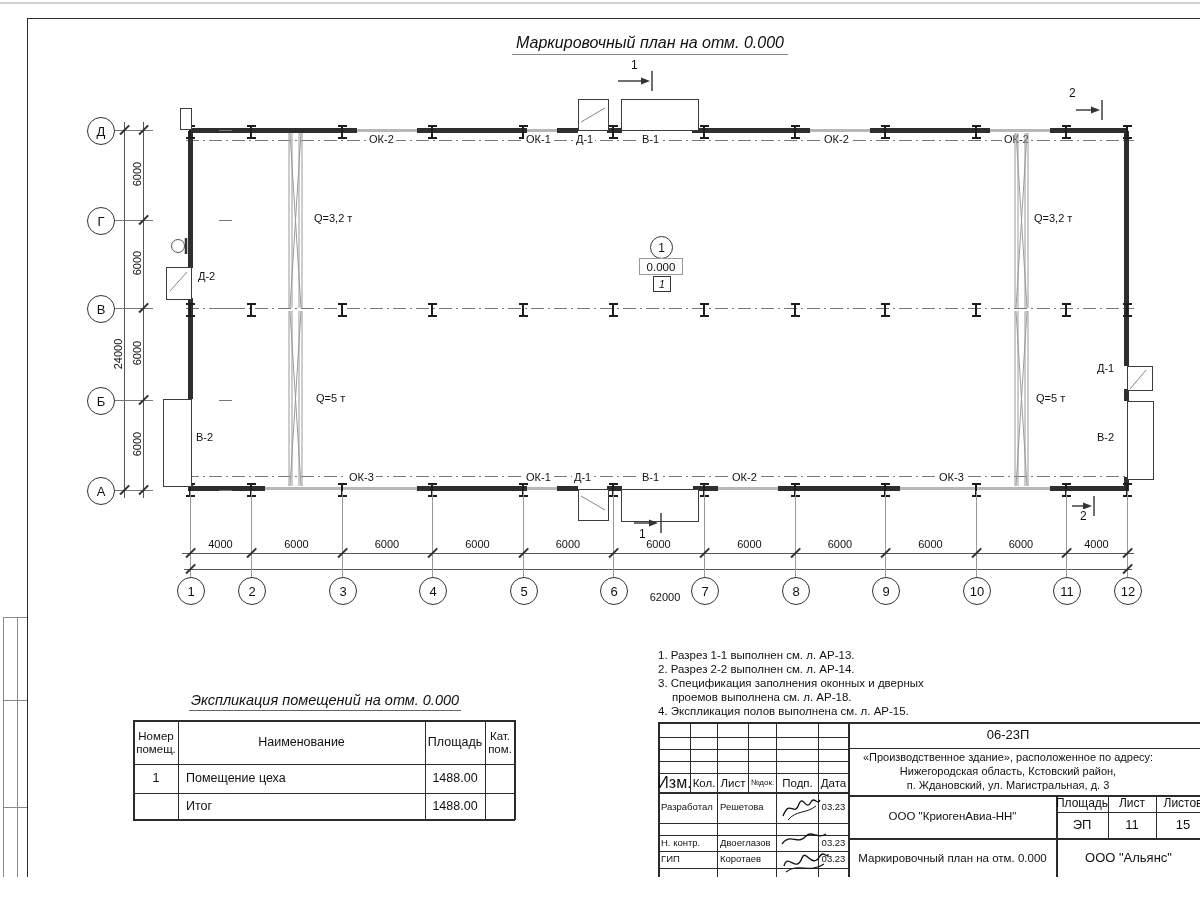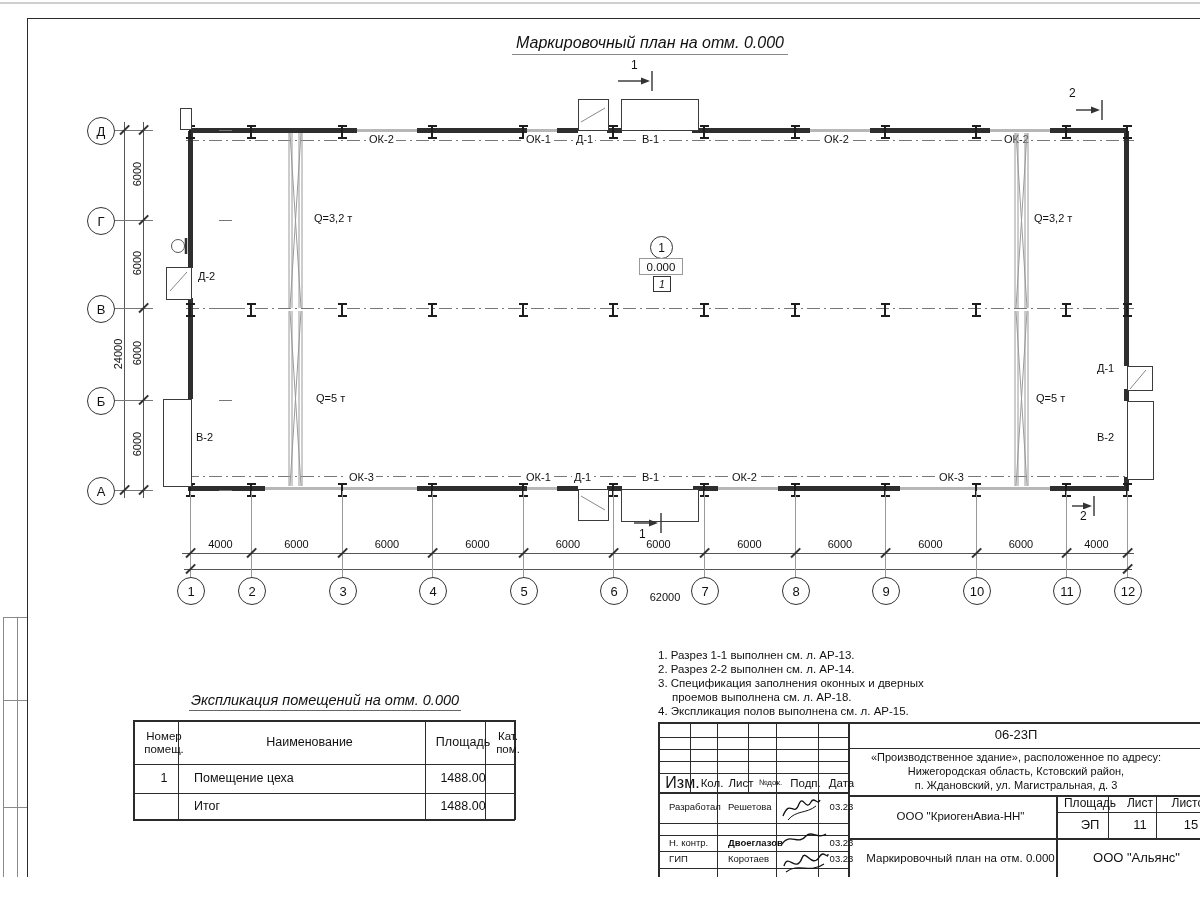--- a/index.html
+++ b/index.html
@@ -32,21 +32,21 @@
        background:#fff;display:flex;align-items:center;justify-content:center;font-size:12px;}
   .elevtag{position:absolute;left:639px;top:258px;width:42px;height:15px;border:1px solid #999;background:#fdfdfd;
        display:flex;align-items:center;justify-content:center;font-size:11.5px;}
   .floortag{position:absolute;left:653px;top:276px;width:16px;height:14px;border:1.1px solid #333;background:#fff;
        display:flex;align-items:center;justify-content:center;font-size:10.5px;font-style:italic;}
   .notes{position:absolute;left:658px;top:648px;font-size:11.5px;line-height:14px;}
   .notes div{white-space:nowrap;}
   .note-cont{padding-left:14px;}
   .expl-title{position:absolute;left:140px;top:692px;width:370px;text-align:center;font-size:14.5px;font-style:italic;}
   .expl-title span{border-bottom:1px solid #666;padding:0 2px 2px 2px;}
-  .cell{position:absolute;display:flex;align-items:center;justify-content:center;text-align:center;line-height:1.1;padding-left:8px;}
+  .cell{position:absolute;display:flex;align-items:center;justify-content:center;text-align:center;line-height:1.1;}
   .cell.left{justify-content:flex-start;text-align:left;}
   .brace{position:absolute;}
   svg.misc{position:absolute;left:0;top:0;}
   .sig{position:absolute;}
 </style>
 </head>
 <body>
 
 <div class="sheet">
 
@@ -390,21 +390,21 @@
     <div class="cell" style="left:691px;top:774px;width:26px;height:18px;font-size:11.5px;">Кол.</div>
     <div class="cell" style="left:718px;top:774px;width:30px;height:18px;font-size:11.5px;">Лист</div>
     <div class="cell" style="left:749px;top:774px;width:27px;height:18px;font-size:8px;">№док.</div>
     <div class="cell" style="left:777px;top:774px;width:41px;height:18px;font-size:11.5px;">Подп.</div>
     <div class="cell" style="left:819px;top:774px;width:29px;height:18px;font-size:11.5px;">Дата</div>
 
     <div class="cell left" style="left:661px;top:793px;width:56px;height:29px;font-size:9.5px;">Разработал</div>
     <div class="cell left" style="left:720px;top:793px;width:55px;height:29px;font-size:9.5px;">Решетова</div>
     <div class="cell" style="left:819px;top:793px;width:29px;height:29px;font-size:9.5px;">03.23</div>
     <div class="cell left" style="left:661px;top:835px;width:56px;height:16px;font-size:9.5px;">Н. контр.</div>
-    <div class="cell left" style="left:720px;top:835px;width:55px;height:16px;font-size:9.5px;font-weight:bold;">Двоеглазов</div>
+    <div class="cell left" style="left:720px;top:835px;width:55px;height:16px;font-size:9.5px;">Двоеглазов</div>
     <div class="cell" style="left:819px;top:835px;width:29px;height:16px;font-size:9.5px;">03.23</div>
     <div class="cell left" style="left:661px;top:851px;width:56px;height:17px;font-size:9.5px;">ГИП</div>
     <div class="cell left" style="left:720px;top:851px;width:55px;height:17px;font-size:9.5px;">Коротаев</div>
     <div class="cell" style="left:819px;top:851px;width:29px;height:17px;font-size:9.5px;">03.23</div>
 
     <svg class="sig" style="left:780px;top:792px;" width="42" height="30">
       <path d="M3,24 C10,6 14,26 19,12 C23,2 26,20 31,10 C34,4 38,14 40,8" stroke="#111" stroke-width="1.3" fill="none"></path>
       <path d="M8,28 C16,18 26,22 36,14" stroke="#111" stroke-width="1" fill="none"></path>
     </svg>
     <svg class="sig" style="left:778px;top:830px;" width="52" height="46">

